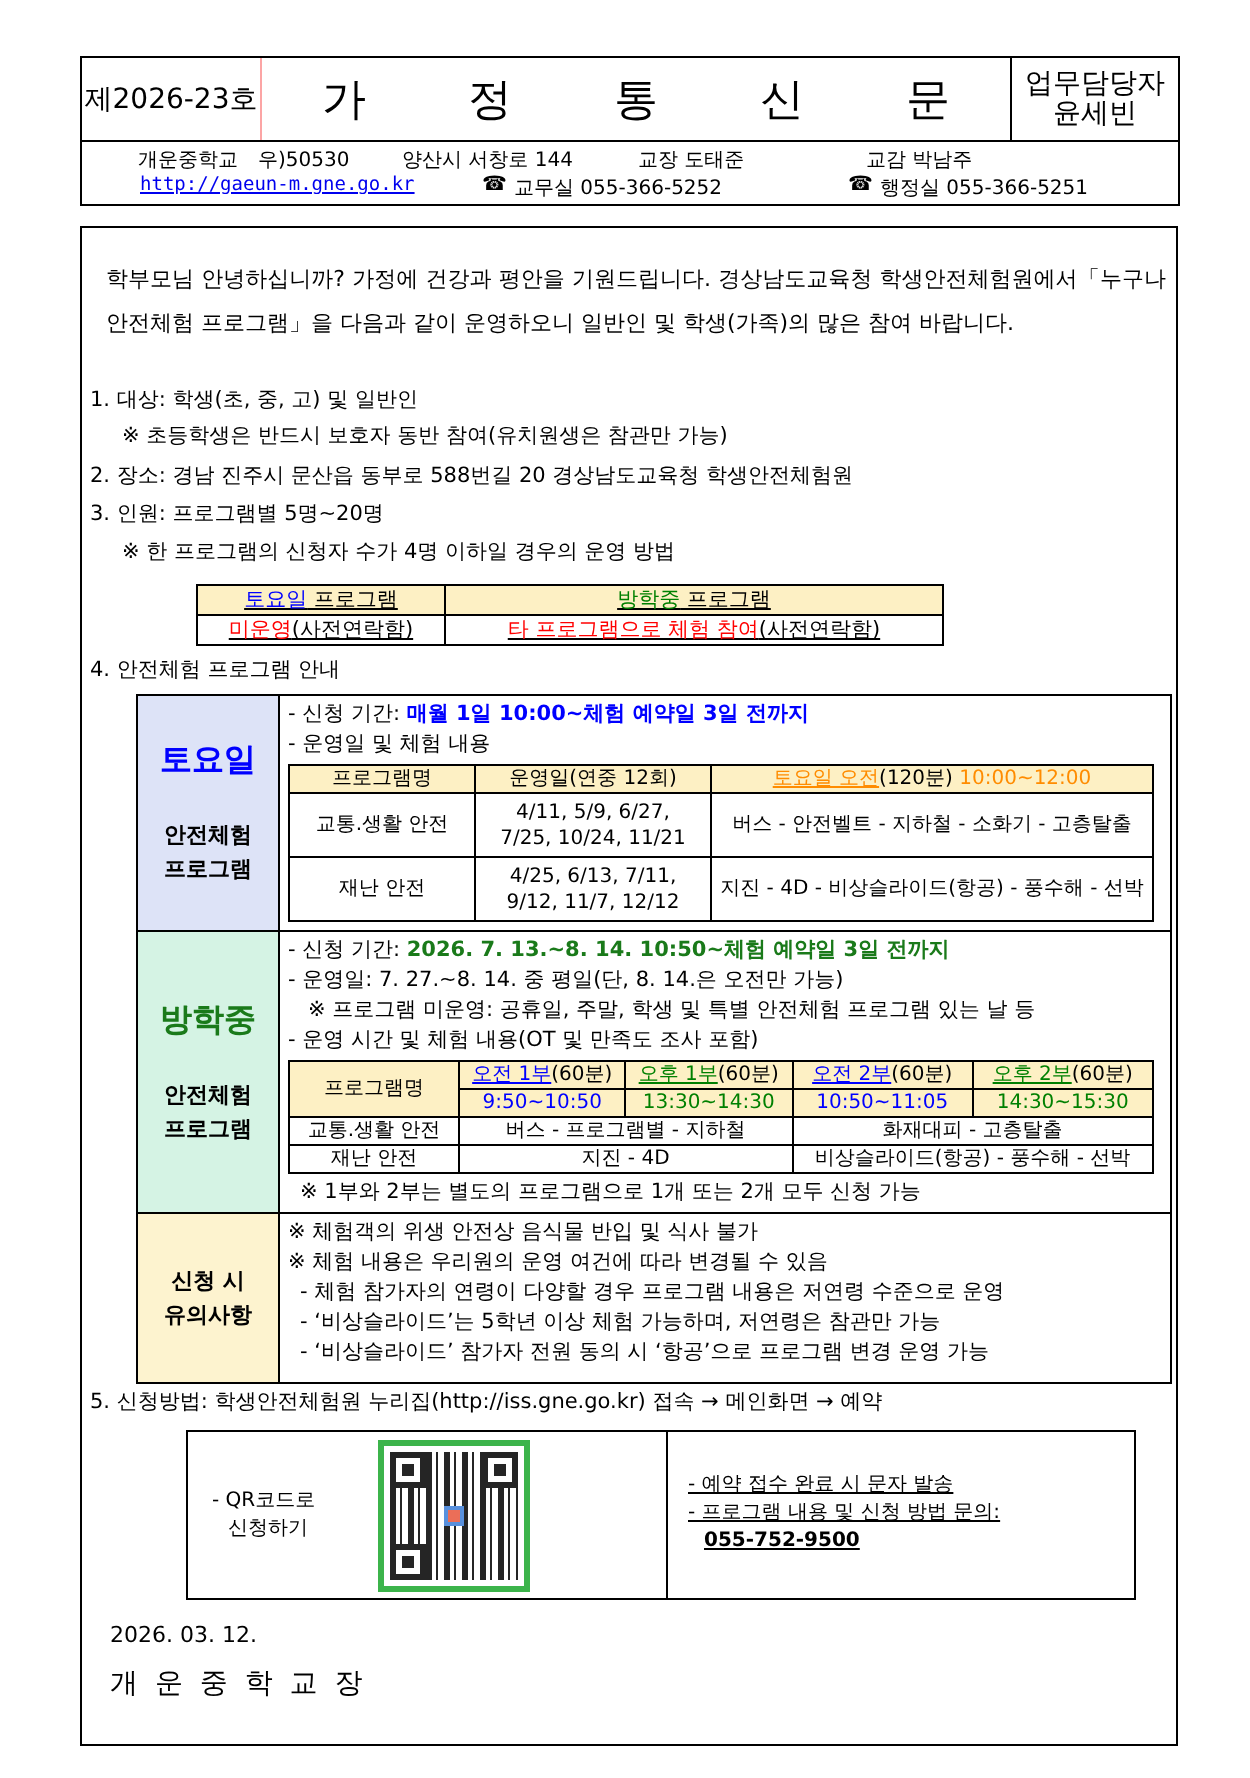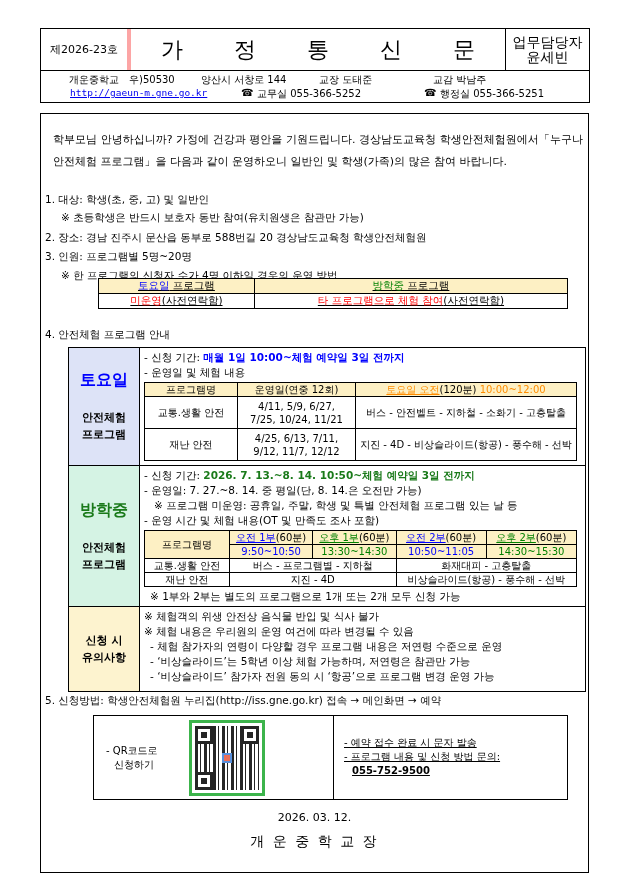--- a/index.html
+++ b/index.html
@@ -1,36 +1,36 @@
 <!DOCTYPE html>
 <html><head>
 <meta charset="utf-8">
 <style>
   * { box-sizing: border-box; margin: 0; padding: 0; }
   body { width: 625px; height: 889px; background: #fff; font-family: "DejaVu Sans", "Liberation Sans", sans-serif; color: #000; position: relative; overflow: hidden; font-size: 11px; }
   .hdr { position: absolute; left: 40px; top: 28px; width: 550px; border: 1.5px solid #000; }
   .hdr-top { display: flex; height: 42px; border-bottom: 1px solid #000; }
-  .hdr-no { width: 90px; border-right: 4px solid #fca5a5; display: flex; align-items: center; justify-content: center; font-size: 11px; }
+  .hdr-no { width: 90px; border-right: 1px solid #fca5a5; display: flex; align-items: center; justify-content: center; font-size: 14px; }
   .hdr-title { flex: 1; display: flex; align-items: center; justify-content: center; font-size: 22px; letter-spacing: 22px; padding-left: 22px; }
   .hdr-mgr { width: 84px; border-left: 1px solid #000; display: flex; flex-direction: column; align-items: center; justify-content: center; font-size: 14px; line-height: 15px; }
   .hdr-bot { height: 31px; font-size: 10px; position: relative; }
   .hdr-bot span { position: absolute; white-space: nowrap; }
   .link { color: #0000ee; text-decoration: underline; font-family: "DejaVu Sans Mono", monospace; font-size: 9.5px; }
   .main { position: absolute; left: 40px; top: 113px; width: 549px; height: 760px; border: 1.5px solid #000; }
   .intro { position: absolute; left: 12px; top: 15px; width: 530px; font-size: 11px; line-height: 22px; text-align: justify; }
   .ln { position: absolute; left: 4px; font-size: 10.5px; white-space: nowrap; }
   .ln.ind { left: 20px; }
   .blue { color: #0000ff; }
   .green { color: #008000; }
   .red { color: #ff0000; }
   .orange { color: #ff8c00; }
   .darkgreen { color: #1a7a1a; }
   u { text-decoration: underline; }
   table { border-collapse: collapse; }
-  .t4 { position: absolute; left: 57px; top: 164px; width: 470px; font-size: 10.5px; }
+  .t4 { position: absolute; left: 57px; top: 178px; width: 374px; font-size: 10.5px; }
   .t4 td { border: 1px solid #000; text-align: center; height: 15px; padding: 0; }
   .t4 .hd { background: #fdf0c4; }
   .prog { position: absolute; left: 27px; top: 233px; width: 518px; font-size: 10.5px; }
   .prog > tbody > tr > td { border: 1px solid #000; vertical-align: top; }
   .lab { width: 71px; text-align: center; vertical-align: middle !important; font-weight: bold; }
   .lab .big { font-size: 16px; display: block; margin-bottom: 18px; }
   .lab .sm { font-size: 11px; line-height: 17px; }
   .sat-lab { background: #dde3f7; }
   .vac-lab { background: #d5f3e4; }
   .note-lab { background: #fdf3cf; }
@@ -40,21 +40,21 @@
   .inner .hd { background: #fdf0c4; }
   .t5 { position: absolute; left: 52px; top: 601px; width: 475px; height: 85px; border: 1px solid #000; display: flex; }
   .t5 .l { width: 240px; border-right: 1px solid #000; position: relative; }
   .t5 .r { flex: 1; padding: 20px 0 0 10px; font-size: 10px; line-height: 14px; text-decoration: underline; }
   .qr { position: absolute; left: 95px; top: 4px; width: 76px; height: 76px; border: 3px solid #3cb44b; background: #fff; padding: 3px; }
   .qrgrid { width: 100%; height: 100%; background:
      repeating-linear-gradient(90deg, #000 0 3px, #fff 3px 5px, #000 5px 6px, #fff 6px 9px),
      #fff; opacity: 0.85; position: relative; }
   .finder { position: absolute; width: 18px; height: 18px; border: 3px solid #000; background: #fff; }
   .finder::after { content: ""; position: absolute; left: 3px; top: 3px; width: 6px; height: 6px; background: #000; }
-  .footer { position: absolute; left: 0; width: 100%; text-align: center; }
+  .footer { position: absolute; left: 14px; width: 100%; }
 </style>
 </head>
 <body>
 
 <div class="hdr">
   <div class="hdr-top">
     <div class="hdr-no">제2026-23호</div>
     <div class="hdr-title">가 정 통 신 문</div>
     <div class="hdr-mgr">
       <span>업무담당자</span>

